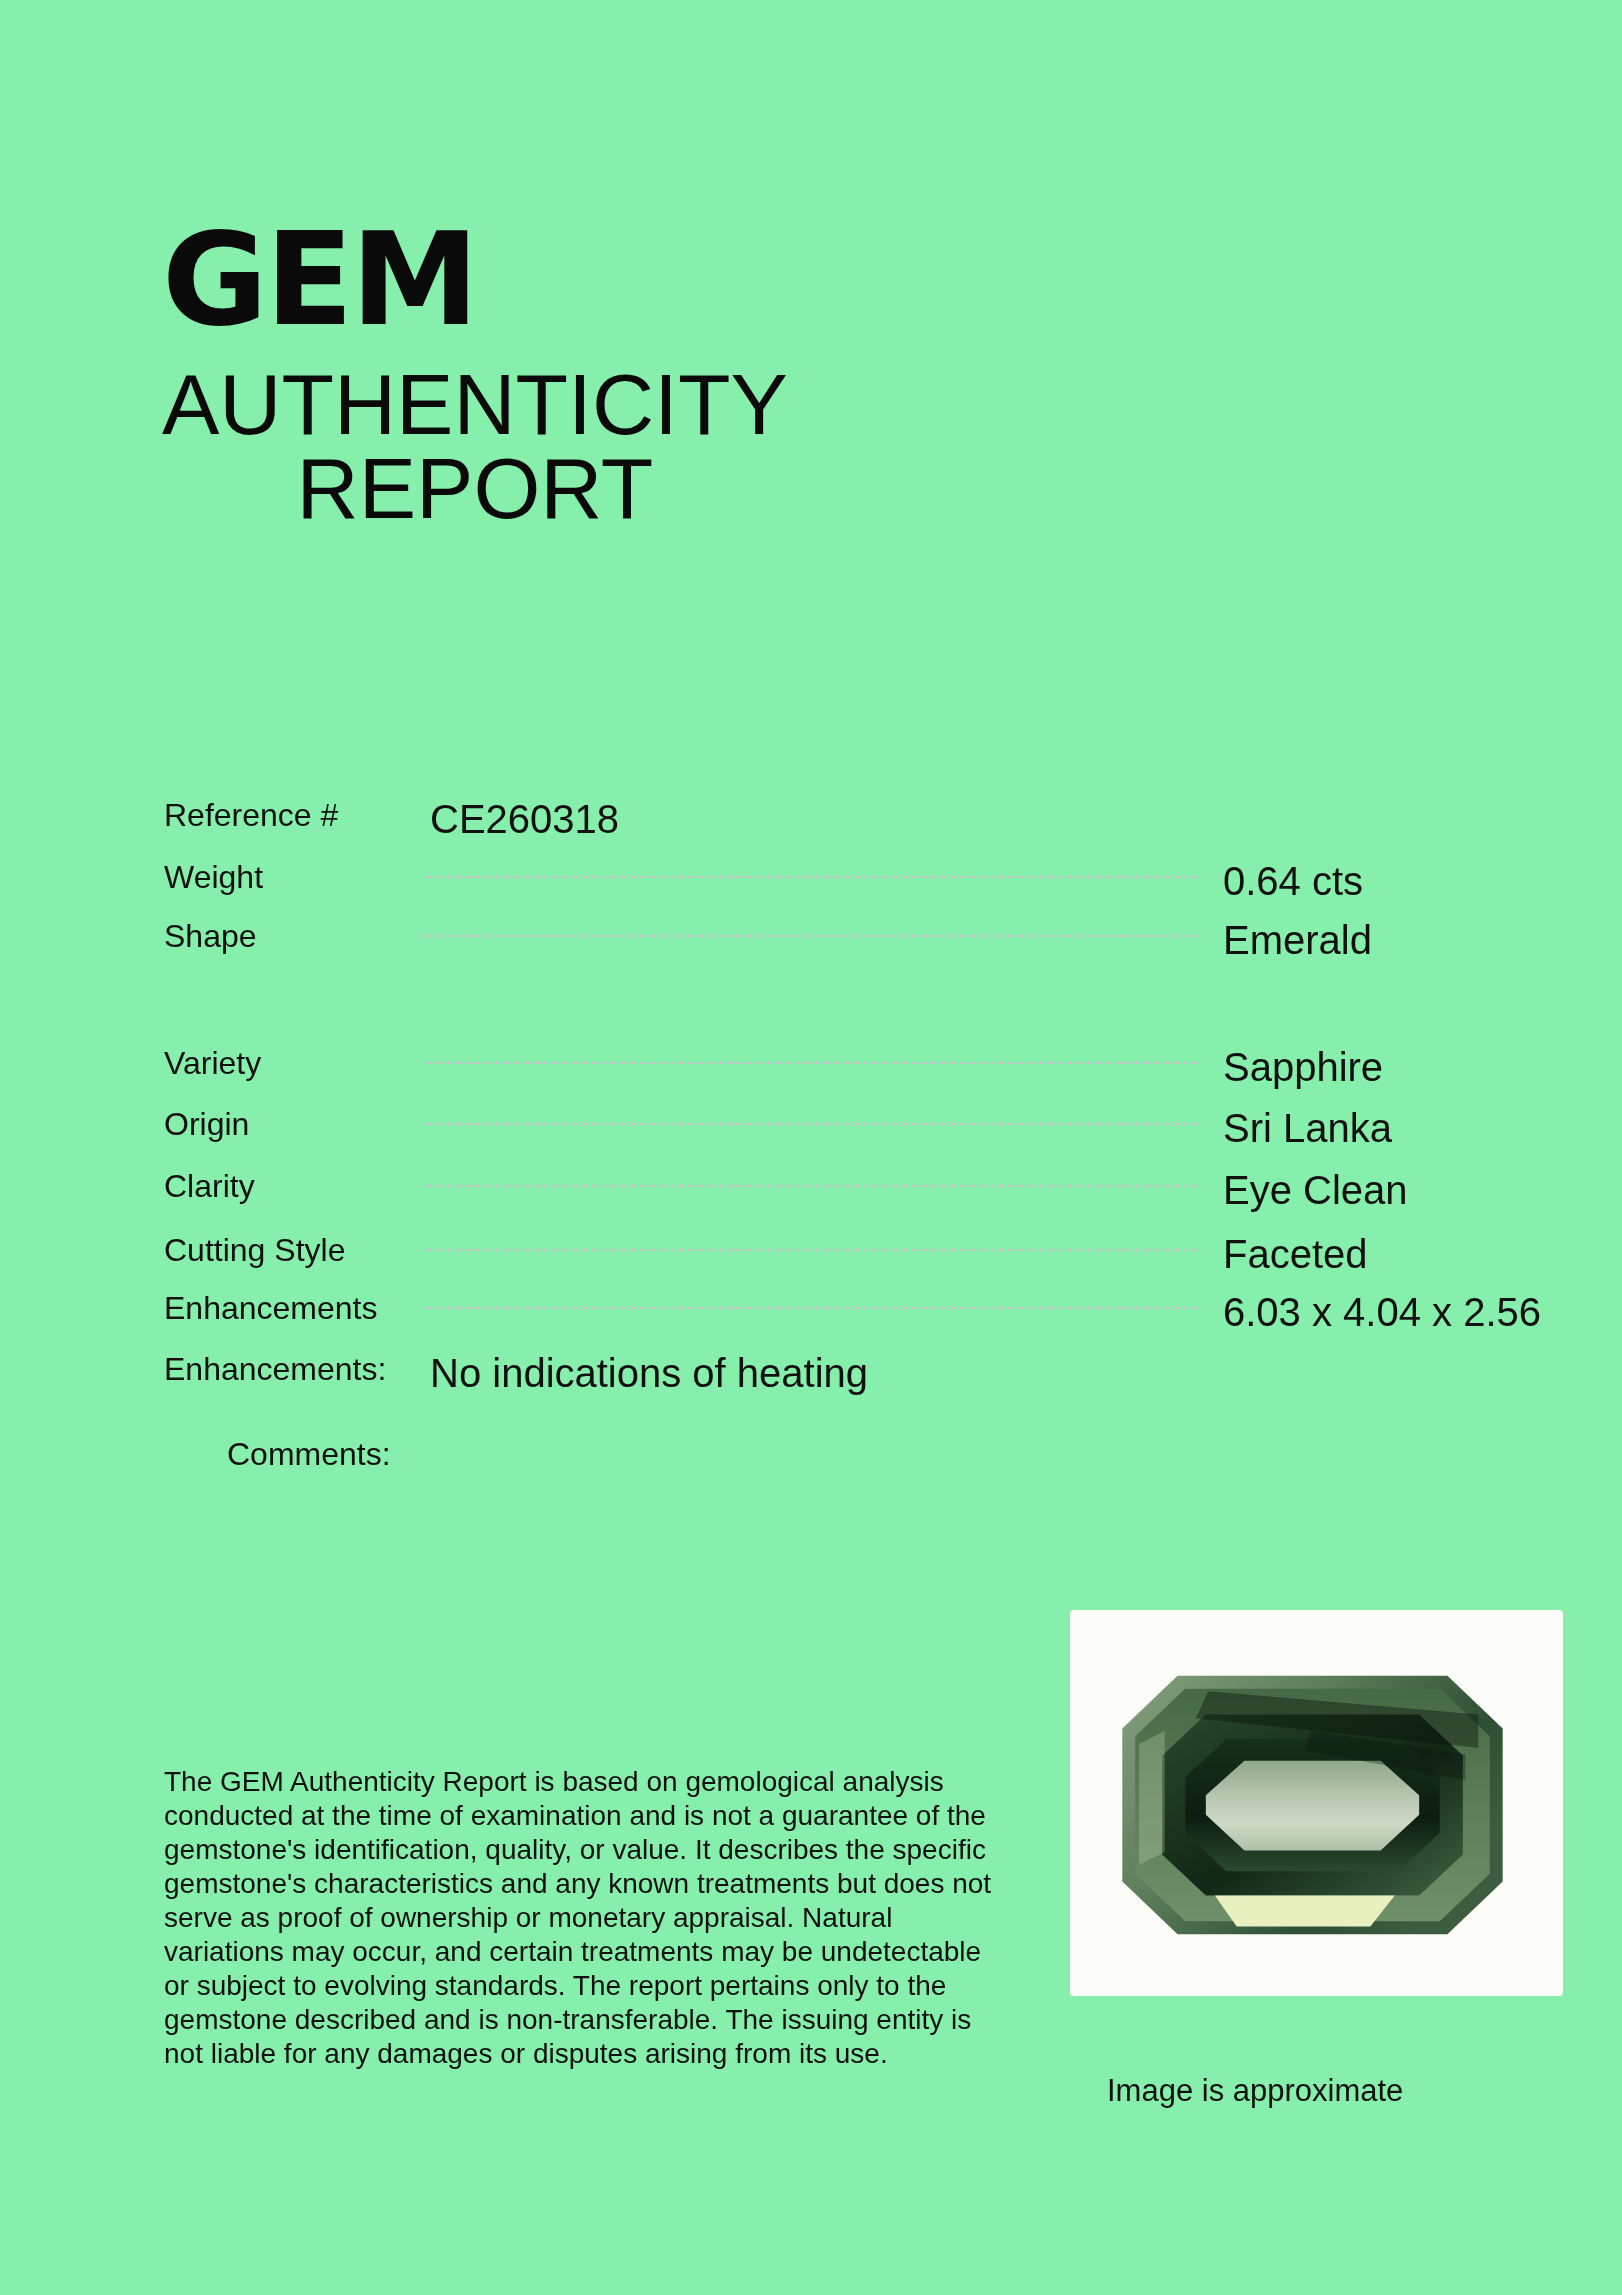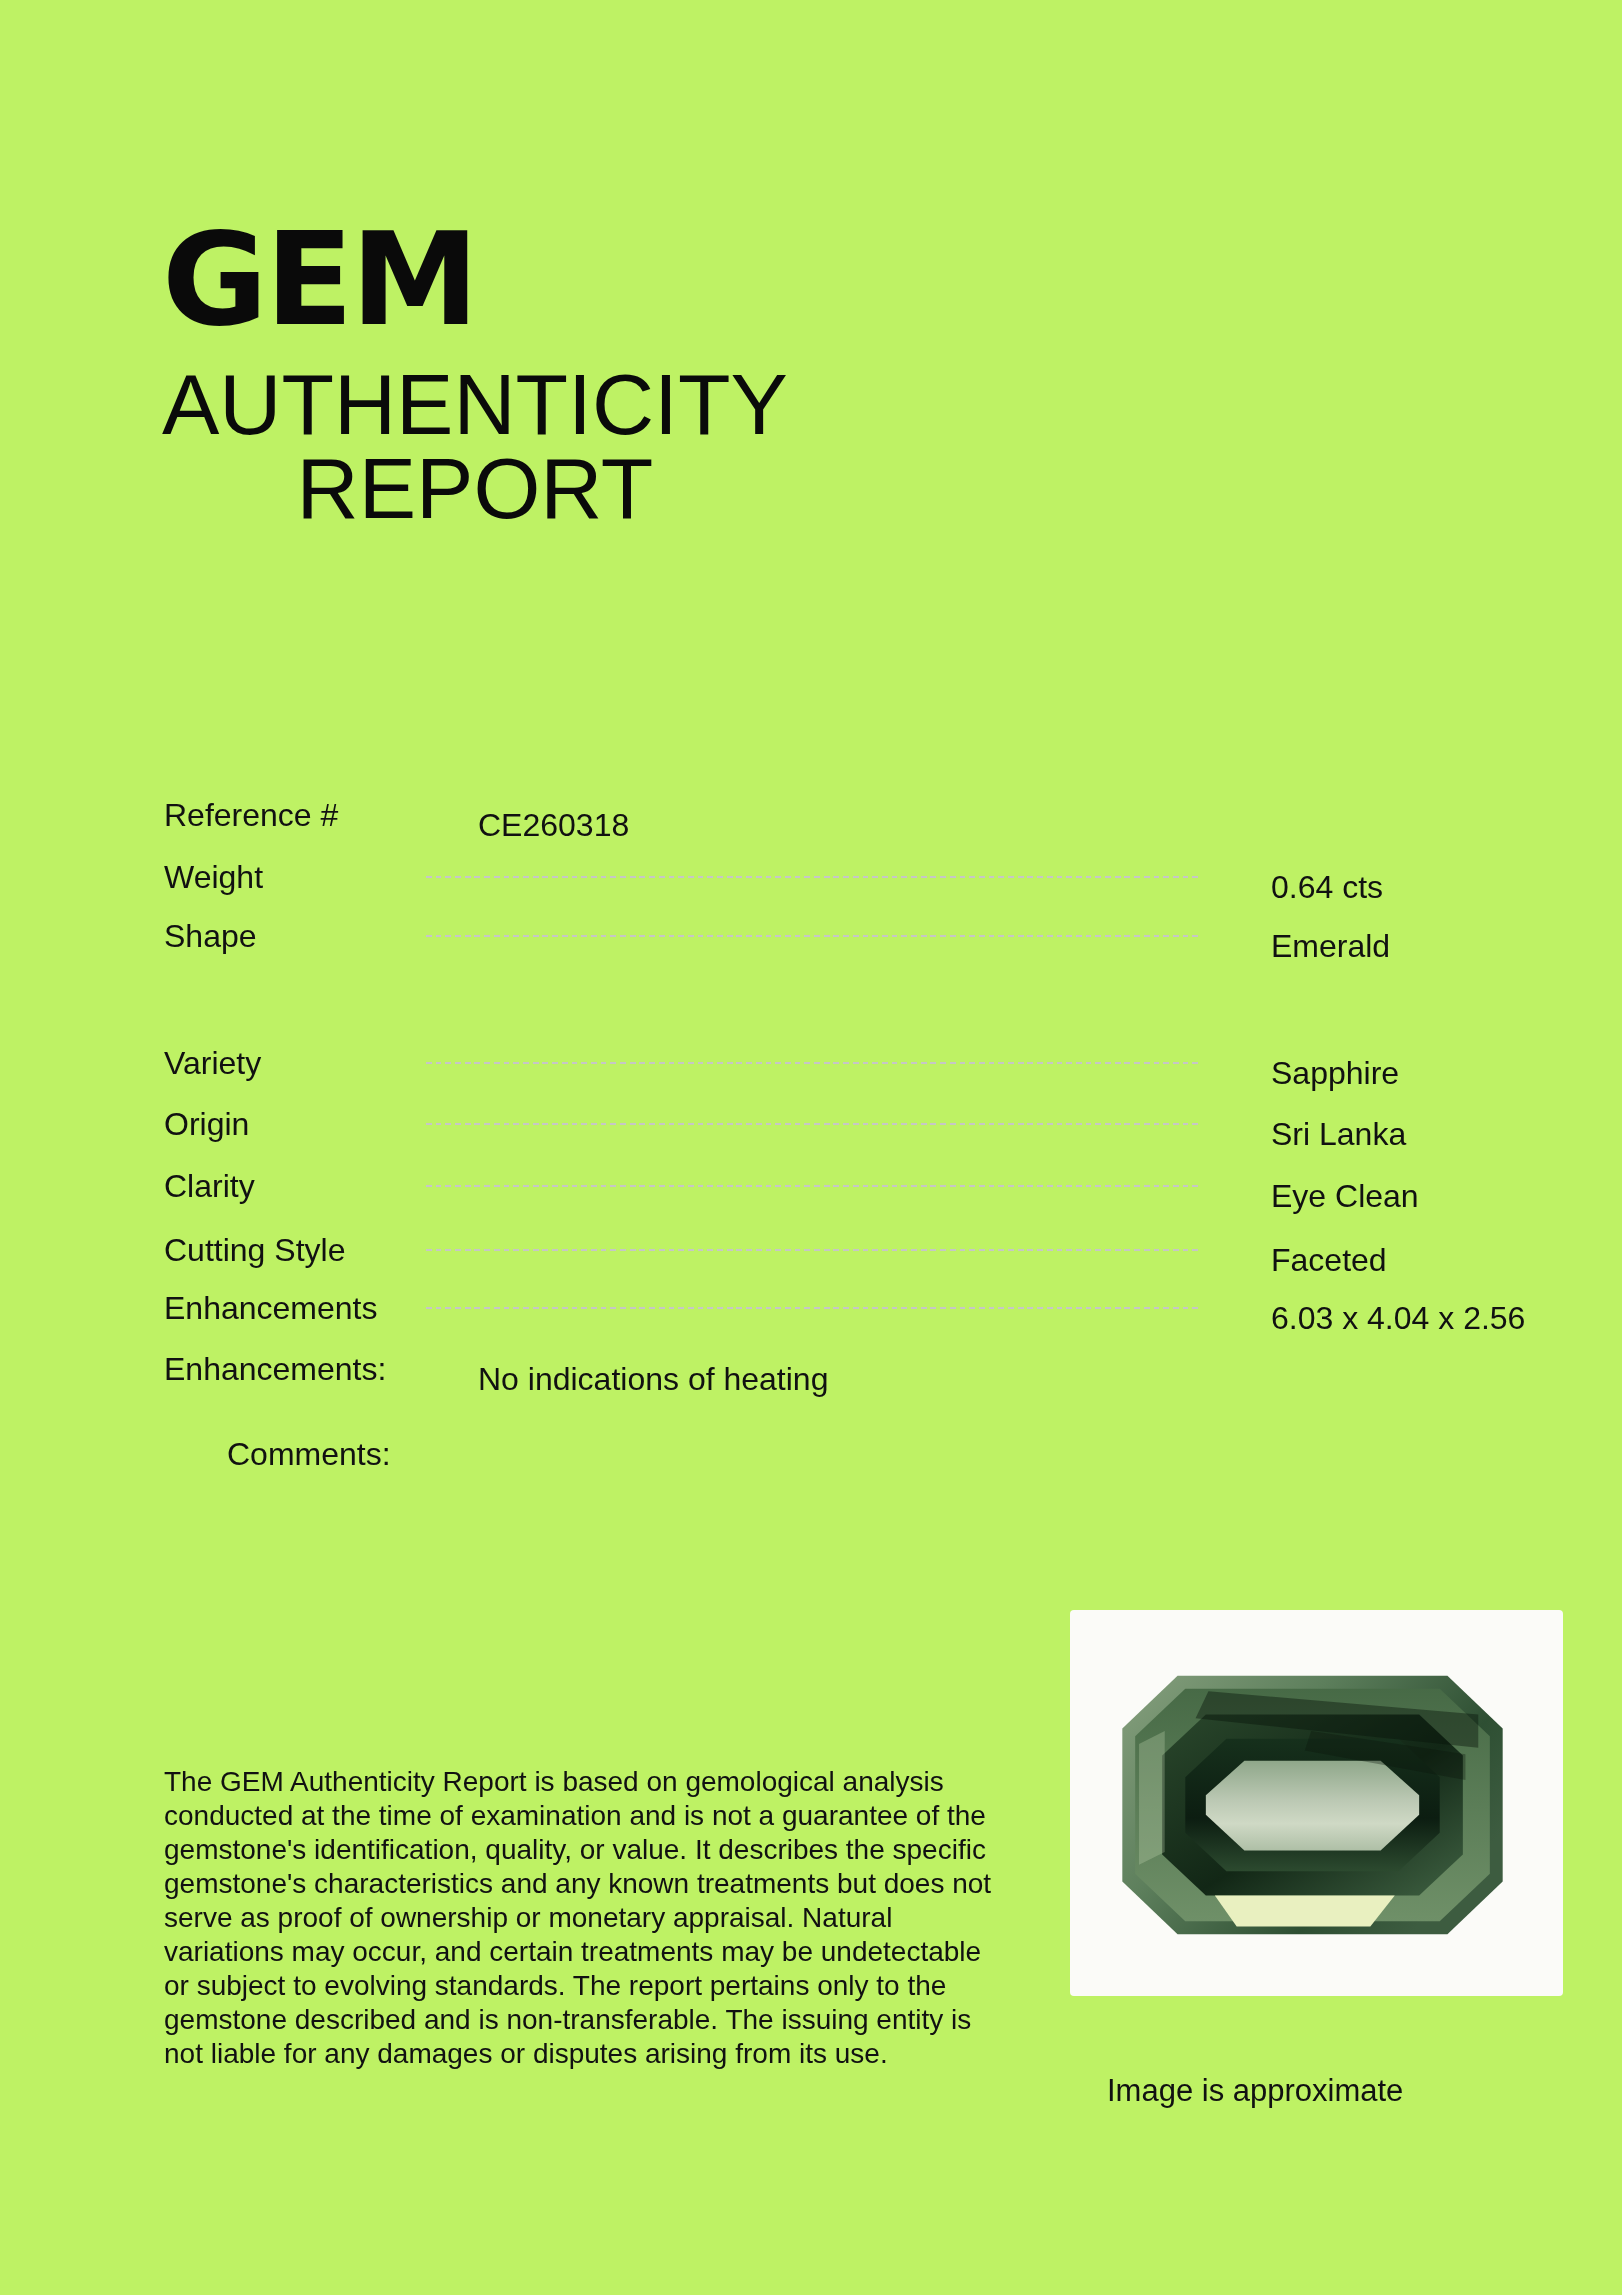--- a/index.html
+++ b/index.html
@@ -1,20 +1,20 @@
 <!DOCTYPE html>
 <html style="font-size:10.3px"><head>
 <meta charset="utf-8">
 <style>
   html,body{margin:0;padding:0;background:#e8e8e8;}
   #page{
     position:relative;
     width:1622px;
     height:2295px;
-    background:#bef264;
+    background:#86efac;
     overflow:hidden;
     font-family:"Liberation Sans", sans-serif;
     color:#111111;
   }
   
   #gem-title{
     position:absolute;
     left:162px;
     top:215px;
     font-family:"DejaVu Sans", sans-serif;
@@ -40,22 +40,22 @@
   .row{position:absolute;left:0;width:1622px;height:40px;padding-left:31px;}
   .row .lbl{
     position:absolute;left:164px;top:0;
     font-size:32px;line-height:37px;white-space:nowrap;
   }
   .row .dash{
     position:absolute;left:426px;top:16.7px;width:772px;height:2.6px;
     background:repeating-linear-gradient(90deg,#c6c6c6 0 5.8px,transparent 5.8px 9.7px);
   }
   .row .val{
-    position:absolute;left:1223px;top:10px;
-    font-size:32px;line-height:37px;white-space:nowrap;margin-left:48px;
+    position:absolute;left:1223px;top:4px;
+    font-size:40px;line-height:37px;white-space:nowrap;
   }
   .row .val.near{left:430px;}
   .row.comments .lbl{left:227px;}
   .r-ref{top:797px;}
   .r-weight{top:859px;}
   .r-shape{top:918px;}
   .r-colour{top:981px;}
   .r-variety{top:1045px;}
   .r-origin{top:1106px;}
   .r-clarity{top:1168px;}

